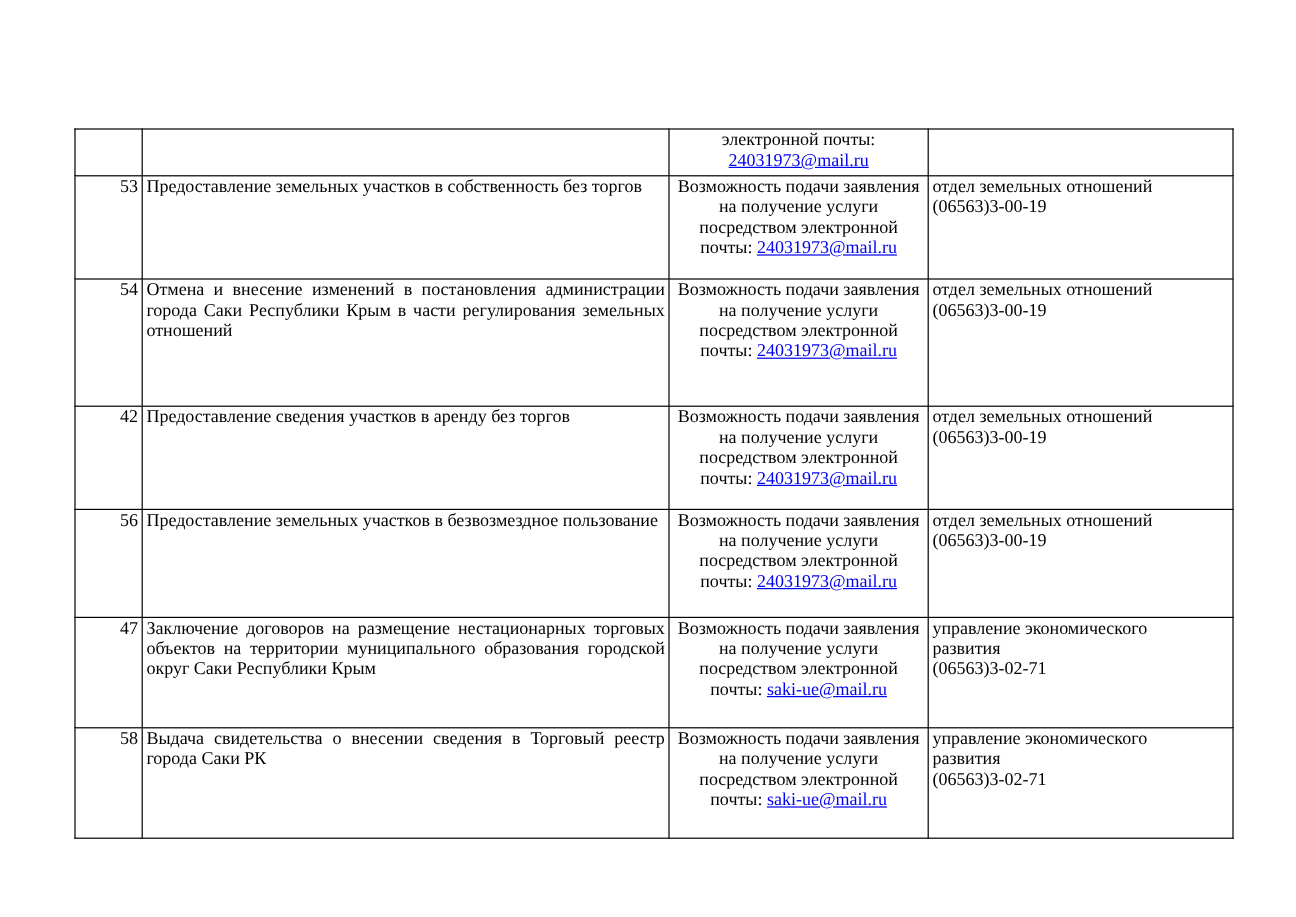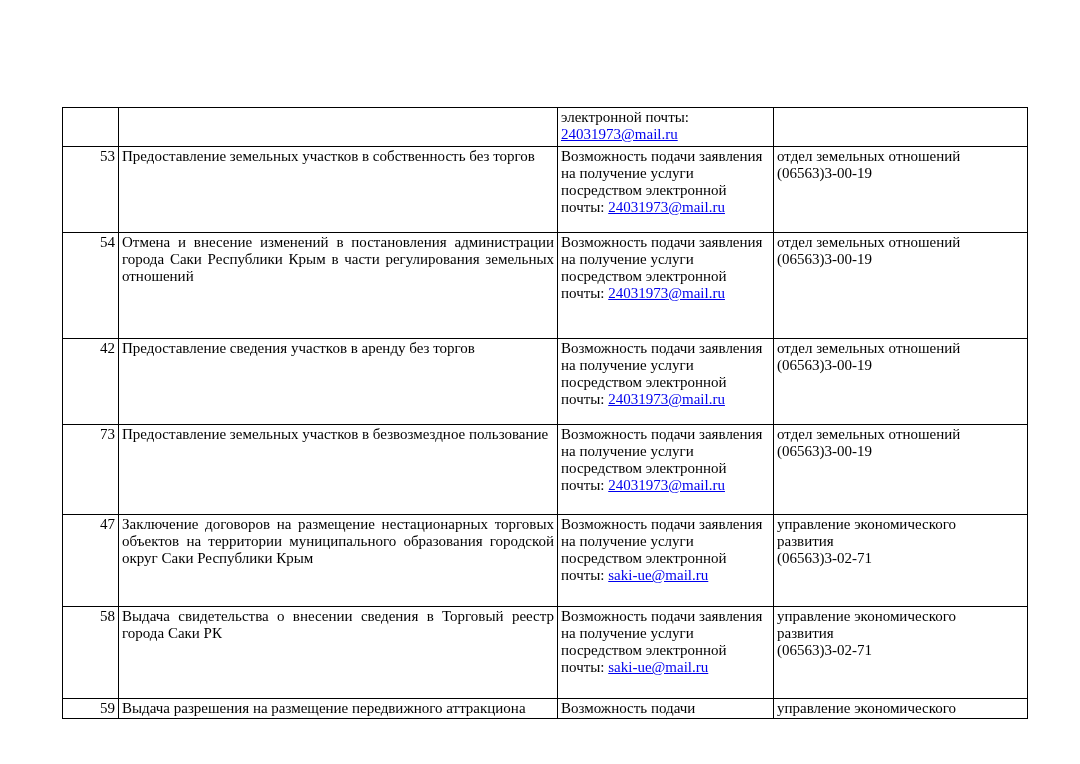--- a/index.html
+++ b/index.html
@@ -32,21 +32,21 @@
     padding: 1px 3px;
     overflow: hidden;
   }
   col.w-num  { width: 56px; }
   col.w-serv { width: 439px; }
   col.w-sub  { width: 216px; }
   col.w-dep  { width: 254px; }
 
   td.c-num  { text-align: right; padding-right: 2px; }
   td.c-serv { text-align: justify; }
-  td.c-sub  { text-align: left; }
+  td.c-sub  { text-align: center; }
   td.c-dep  { text-align: left; white-space: pre-line; }
 
   tr.r0 { height: 39px; }
   tr.r1 { height: 86px; padding-left: 44px; }
   tr.r2 { height: 106px; }
   tr.r3 { height: 86px; }
   tr.r4 { height: 90px; }
   tr.r5 { height: 92px; }
   tr.r6 { height: 92px; padding-left: 47px; }
   tr.r7 { height: 20px; }
@@ -107,21 +107,21 @@
         <td class="c-serv">Предоставление сведения участков в аренду без торгов</td>
         <td class="c-sub">
           <span>Возможность подачи заявления на получение услуги посредством электронной почты:</span>
           <a class="email" href="#">24031973@mail.ru</a>
         </td>
         <td class="c-dep">отдел земельных отношений
 (06563)3-00-19</td>
       </tr>
 
       <tr class="r4">
-        <td class="c-num">73</td>
+        <td class="c-num">56</td>
         <td class="c-serv">Предоставление земельных участков в безвозмездное пользование</td>
         <td class="c-sub">
           <span>Возможность подачи заявления на получение услуги посредством электронной почты:</span>
           <a class="email" href="#">24031973@mail.ru</a>
         </td>
         <td class="c-dep">отдел земельных отношений
 (06563)3-00-19</td>
       </tr>
 
       <tr class="r5">
@@ -141,25 +141,16 @@
         <td class="c-serv">Выдача свидетельства о внесении сведения в Торговый реестр города Саки РК</td>
         <td class="c-sub">
           <span>Возможность подачи заявления на получение услуги посредством электронной почты:</span>
           <a class="email" href="#">saki-ue@mail.ru</a>
         </td>
         <td class="c-dep">управление экономического
 развития
 (06563)3-02-71</td>
       </tr>
 
-      <tr class="r7">
-        <td class="c-num">59</td>
-        <td class="c-serv">Выдача разрешения на размещение передвижного аттракциона</td>
-        <td class="c-sub">
-          <span>Возможность подачи</span>
-          <a class="email" href="#"></a>
-        </td>
-        <td class="c-dep">управление экономического</td>
-      </tr>
 
     </tbody>
   </table>
 </div>
 
 </body></html>

